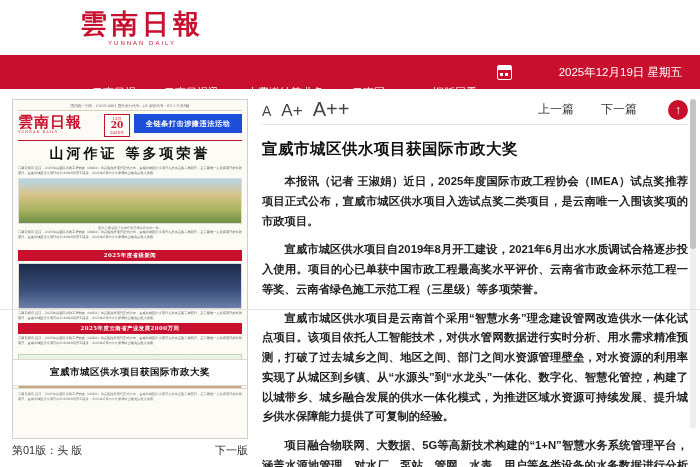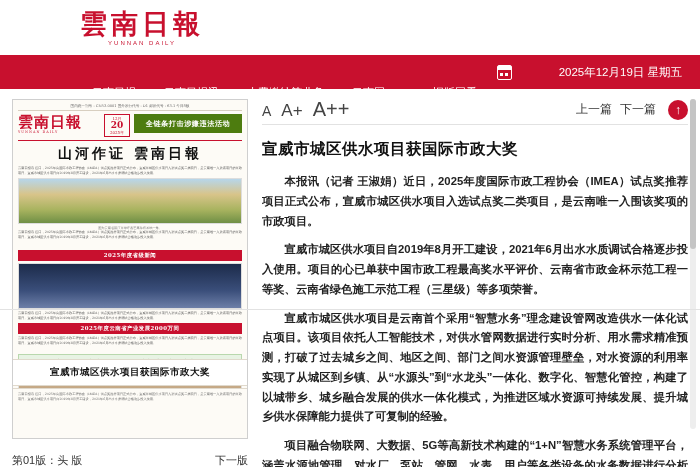--- a/index.html
+++ b/index.html
@@ -91,21 +91,21 @@
     font-family: "DejaVu Serif", serif;
   }
   .p-logo-en { font-size: 3.4px; letter-spacing: 1px; color: #c8102e; font-weight: normal; }
   .p-date-box {
     flex: 0 0 26px; border: 1px solid #c8102e; margin: 0 4px;
     text-align: center; color: #c8102e; font-size: 4px; line-height: 1.25; padding: 1px 0;
   }
   .p-date-box b { font-size: 9px; display: block; line-height: 1; }
   .p-banner {
     flex: 1 1 auto;
-    background: #4d7c0f; color: #fff; font-size: 7.2px; font-weight: bold;
+    background: #1d4ed8; color: #fff; font-size: 7.2px; font-weight: bold;
     text-align: center; padding: 5px 2px; line-height: 1.3;
     letter-spacing: 0.5px;
   }
   .p-rule { border-top: 1.5px solid #c8102e; margin: 3px 0 2px; }
   .p-bigtitle {
     text-align: center; color: #111; font-size: 14px; font-weight: bold;
     letter-spacing: 3px; margin: 4px 0 3px;
   }
   .p-cols { display: flex; gap: 8px; flex-direction: column; }
   .p-col { flex: 1 1 0; }
@@ -154,39 +154,39 @@
     padding: 6px 2px; letter-spacing: .5px;
   }
   .p-bottomstrip {
     position: absolute; left: 0; right: 0; bottom: 0; height: 50px;
     border-top: 1px solid #e0d9cc; padding: 3px 5px;
     font-size: 3.2px; color: #666; line-height: 1.5; text-align: justify;
     background: #fdfbf6;
   }
   .paper-footer {
     display: flex; justify-content: space-between; align-items: center;
-    margin-top: 14px; font-size: 11px; color: #333;
+    margin-top: 4px; font-size: 11px; color: #333;
   }
   .paper-footer .pf-left { font-weight: normal; }
   .paper-footer .pf-right { color: #333; cursor: pointer; }
 
   
   .article-col {
     flex: 1 1 auto; margin-left: 14px; position: relative;
     display: flex; flex-direction: column;
   }
   .art-toolbar {
     display: flex; align-items: center; justify-content: space-between;
     height: 26px; border-bottom: 1px solid #e2e2e2; padding-bottom: 4px;
   }
   .font-sizes { display: flex; align-items: baseline; gap: 10px; color: #444; }
   .fs-a { font-size: 14px; cursor: pointer; }
   .fs-a.mid { font-size: 17px; }
   .fs-a.big { font-size: 20px; }
-  .art-nav { display: flex; align-items: center; gap: 8px; font-size: 12px; color: #333; }
+  .art-nav { display: flex; align-items: center; gap: 27px; font-size: 12px; color: #333; }
   .art-nav span { cursor: pointer; }
   .circle-btn {
     width: 20px; height: 20px; border-radius: 50%;
     background: #c8102e; color: #fff; font-size: 12px;
     display: flex; align-items: center; justify-content: center;
     cursor: pointer; margin-left: 4px;
   }
   .art-title {
     font-family: "DejaVu Serif", serif;
     font-size: 15.5px; font-weight: bold; color: #111;
@@ -251,21 +251,21 @@
           <div class="p-date-box">
             <span>12月</span>
             <b>20</b>
             <span>2025年</span>
           </div>
           <div class="p-banner">全链条打击涉嫌违法活动</div>
         </div>
 
         <div class="p-rule"></div>
 
-        <div class="p-bigtitle">山河作证 雲南日報</div>
+        <div class="p-bigtitle">山河作证 等多项荣誉</div>
 
         <div class="p-cols">
           <div class="p-col">
             <div class="p-textblock">云南日报讯 近日，2025年度国际市政工程协会（IMEA）试点奖推荐项目正式公布，宣威市城区供水项目入选试点奖二类项目，是云南唯一入选该项目的市政项目。宣威市城区供水项目自2019年8月开工建设，2021年6月出水水质调试合格逐步投入使用。</div>
             <div class="p-photo terrace"></div>
             <div class="p-caption">图为云南省丽江市华坪县芒果种植基地一角。</div>
             <div class="p-textblock">云南日报讯 近日，2025年度国际市政工程协会（IMEA）试点奖推荐项目正式公布，宣威市城区供水项目入选试点奖二类项目，是云南唯一入选该项目的市政项目。宣威市城区供水项目自2019年8月开工建设，2021年6月出水水质调试合格逐步投入使用。</div>
           </div>
           <div class="p-col">
             <div class="p-redbar">2025年度省级新闻</div>

